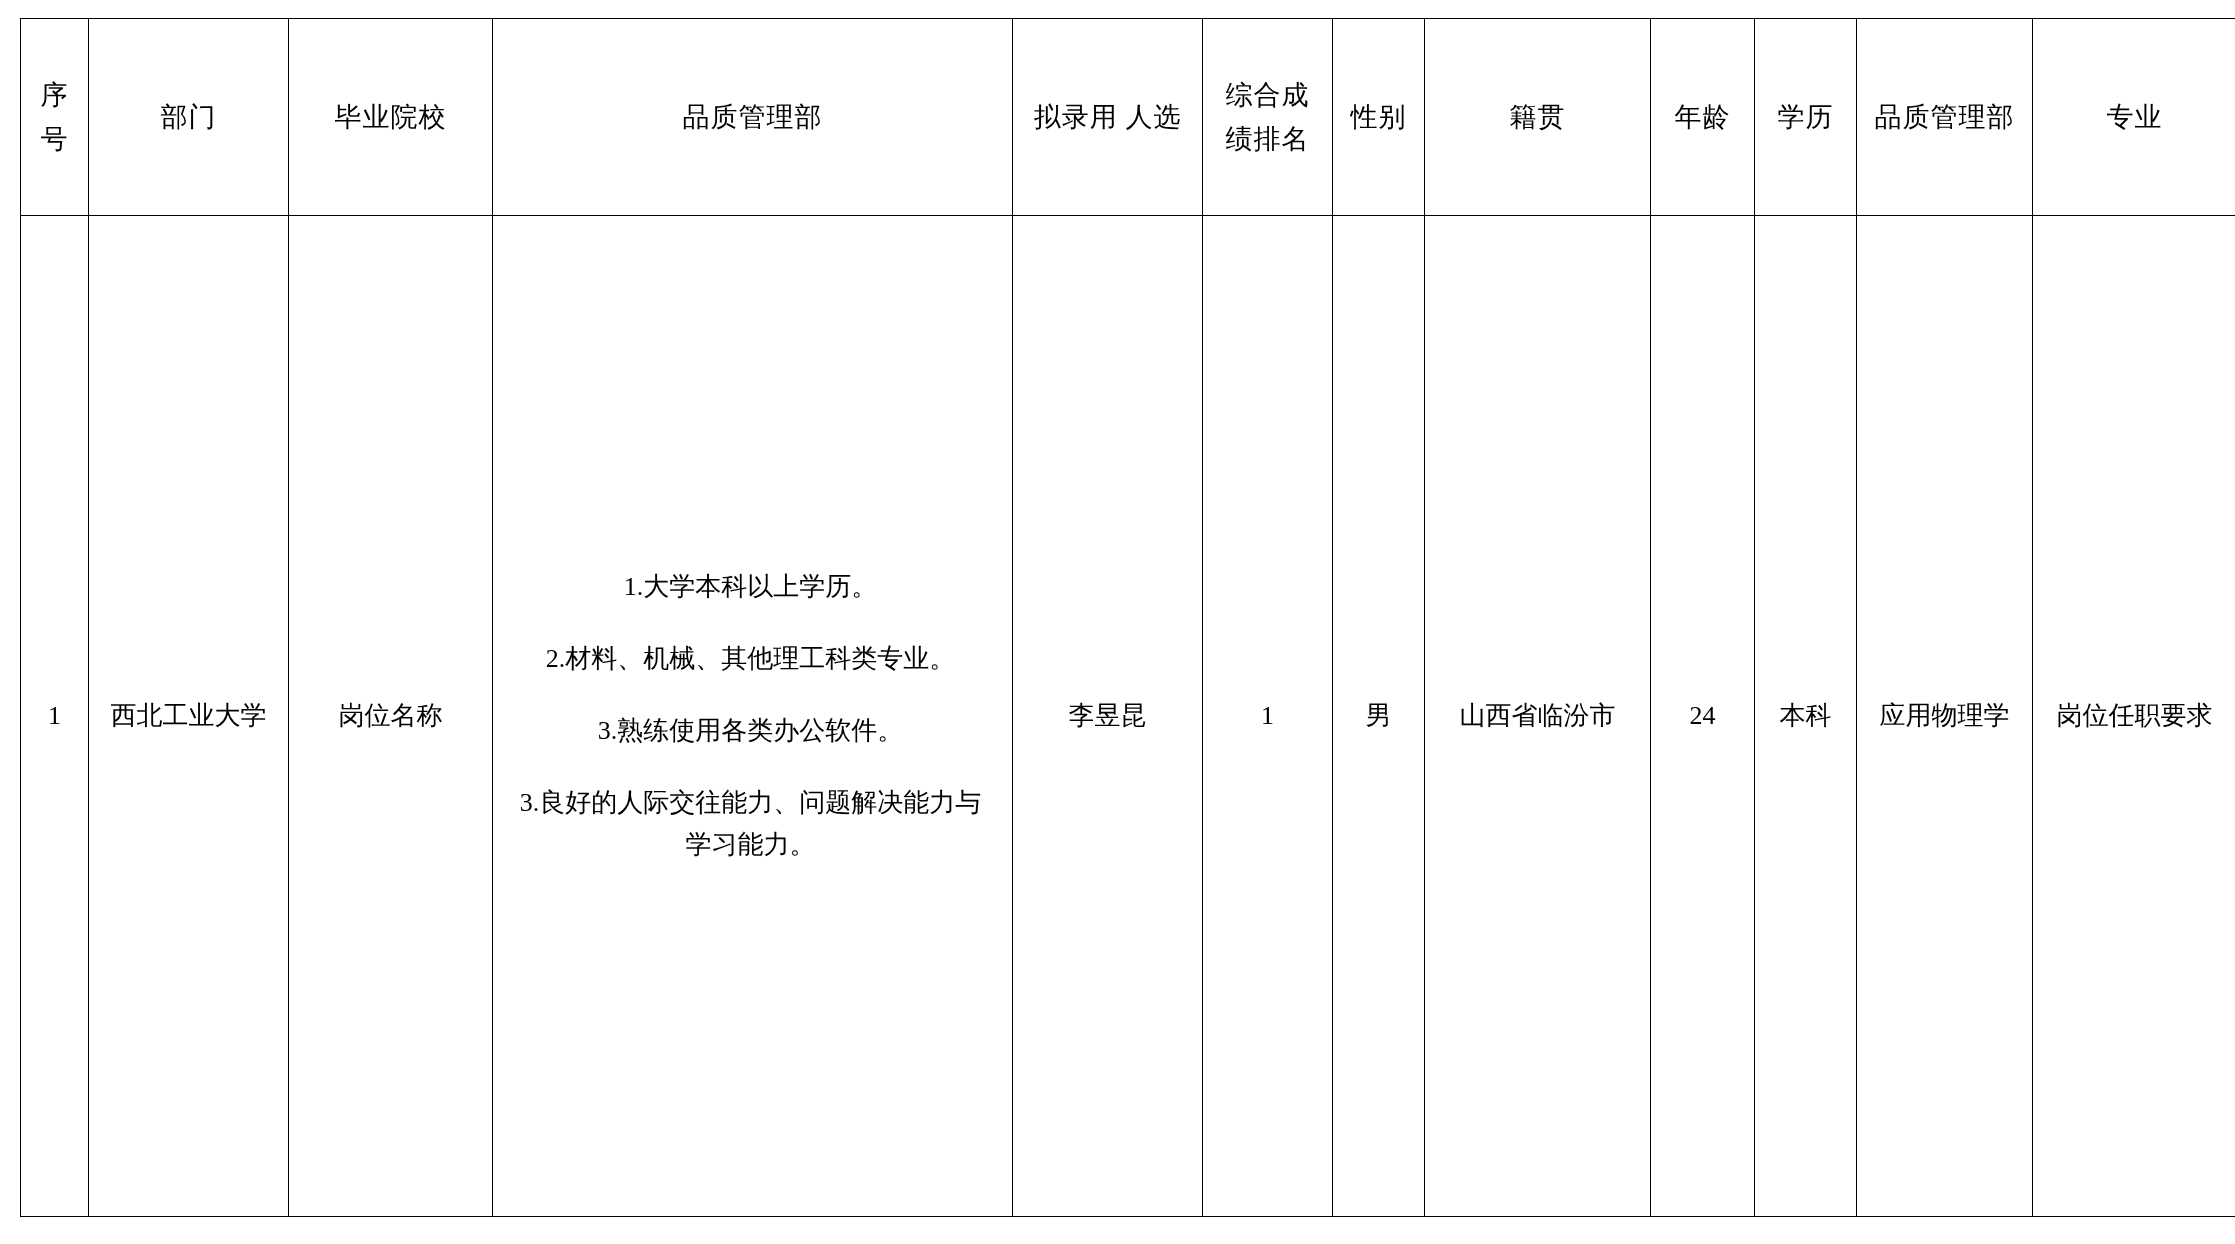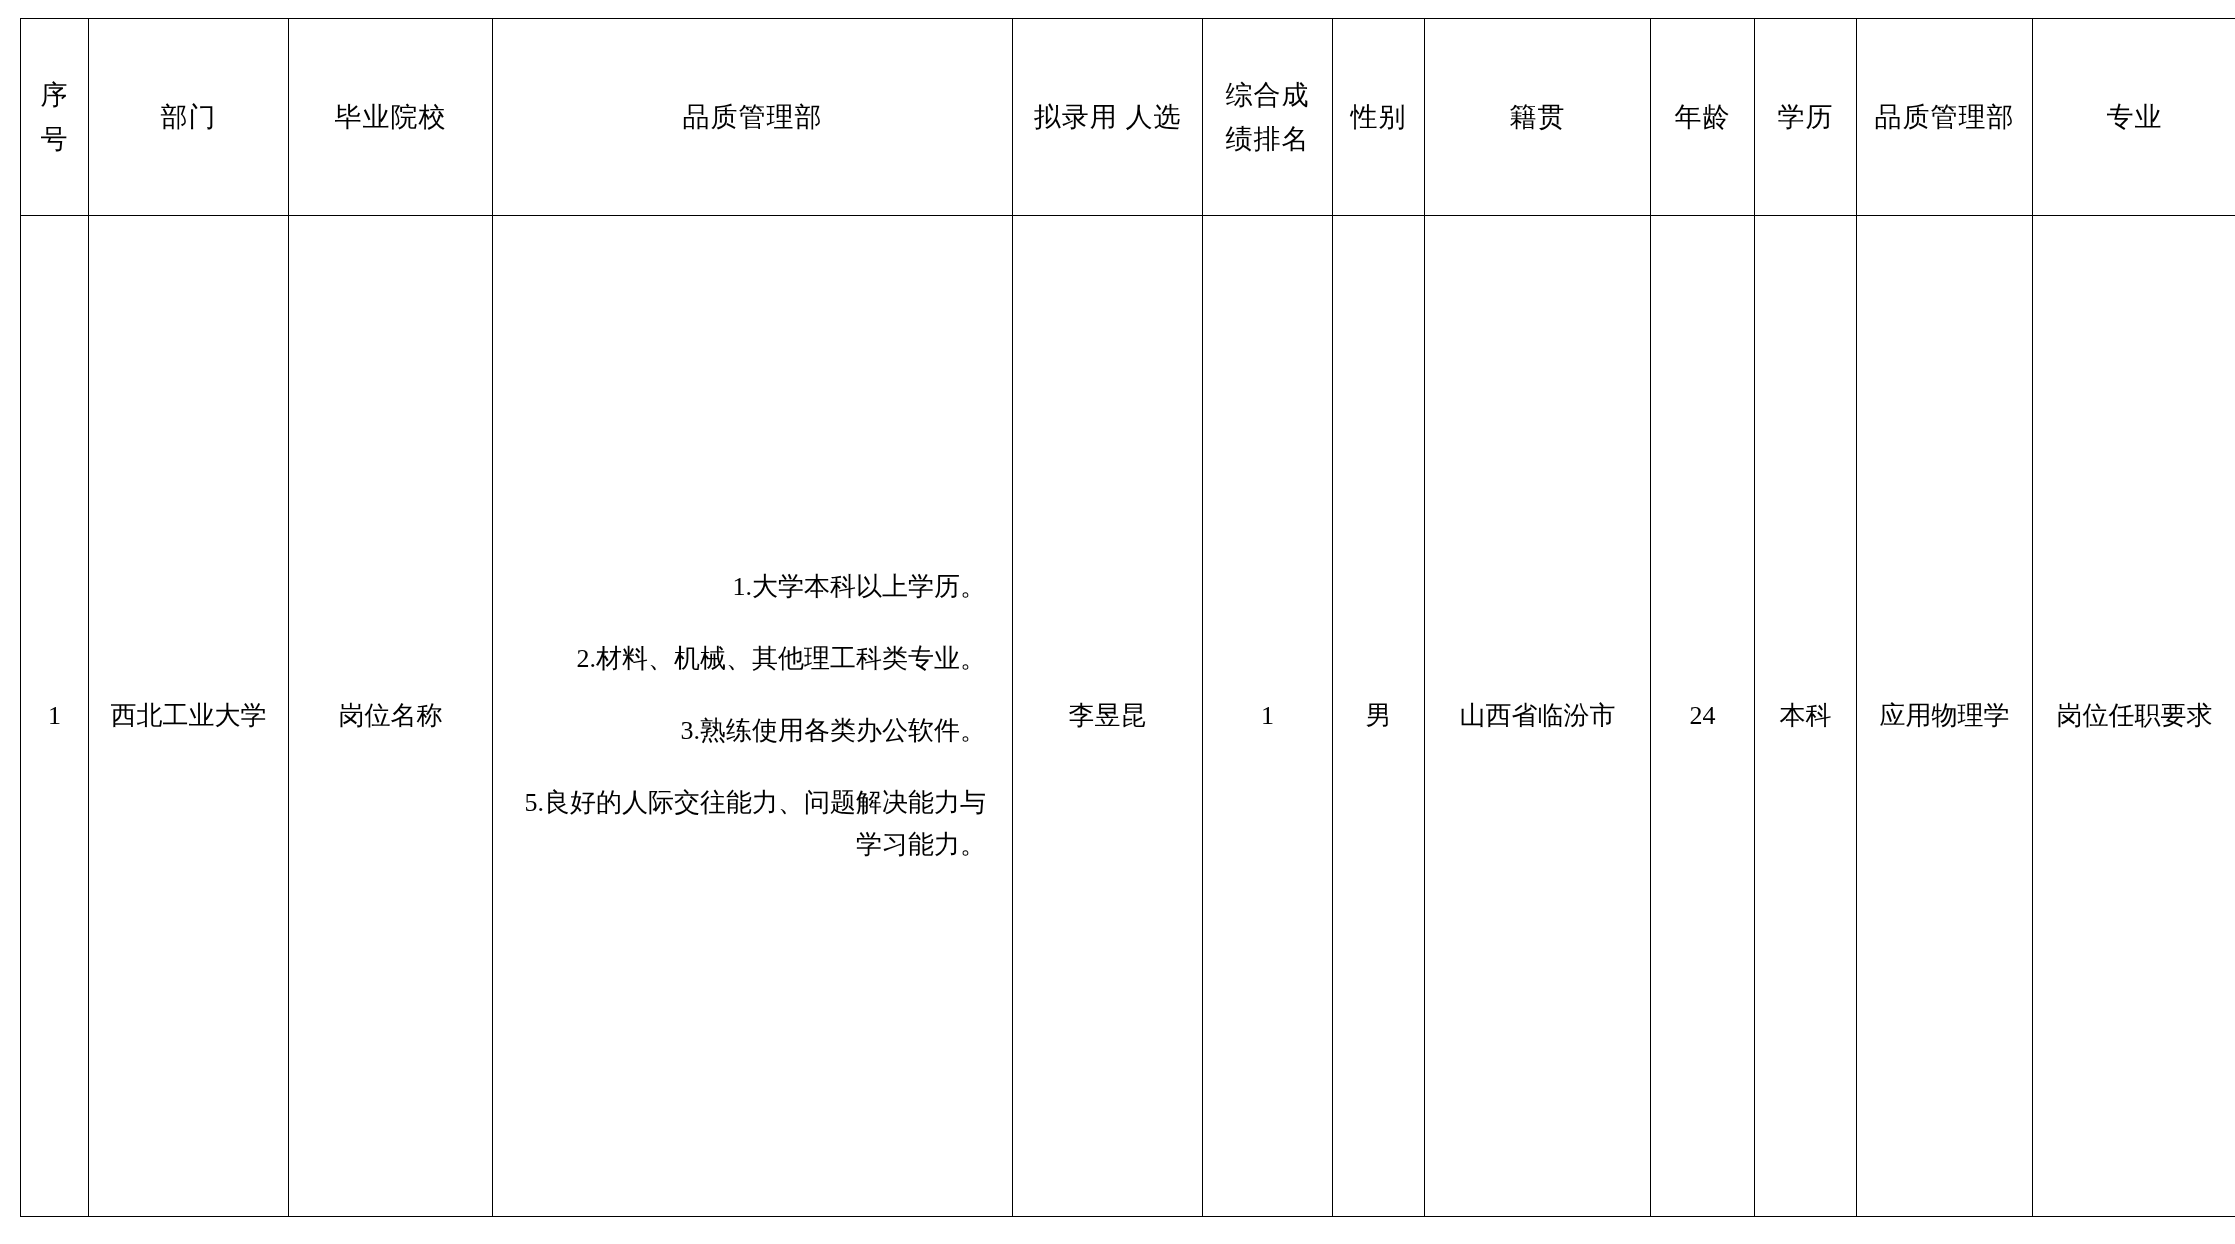--- a/index.html
+++ b/index.html
@@ -57,21 +57,20 @@
   }
   .req-cell {
     text-align: left;
     vertical-align: middle;
     padding: 0 26px 0 22px !important;
   }
   .req-list {
     margin: 0;
     padding: 0;
     list-style: none;
-    text-align: right;
   }
   .req-list li {
     font-size: 26px;
     line-height: 42px;
     margin: 0 0 30px 0;
     text-indent: 0;
   }
   .req-list li:last-child {
     margin-bottom: 0;
   }
@@ -137,21 +136,21 @@
     <tbody>
       <tr class="body-row">
         <td class="cell-center">1</td>
         <td class="cell-center">西北工业大学</td>
         <td class="cell-center">岗位名称</td>
         <td class="req-cell">
           <ul class="req-list">
             <li>1.大学本科以上学历。</li>
             <li>2.材料、机械、其他理工科类专业。</li>
             <li>3.熟练使用各类办公软件。</li>
-            <li>5.良好的人际交往能力、问题解决能力与学习能力。</li>
+            <li>3.良好的人际交往能力、问题解决能力与学习能力。</li>
           </ul>
         </td>
         <td class="cell-center">李昱昆</td>
         <td class="cell-center">1</td>
         <td class="cell-center">男</td>
         <td class="cell-center">山西省临汾市</td>
         <td class="cell-center">24</td>
         <td class="cell-center">本科</td>
         <td class="cell-center school-cell">应用物理学</td>
         <td class="cell-center">岗位任职要求</td>

